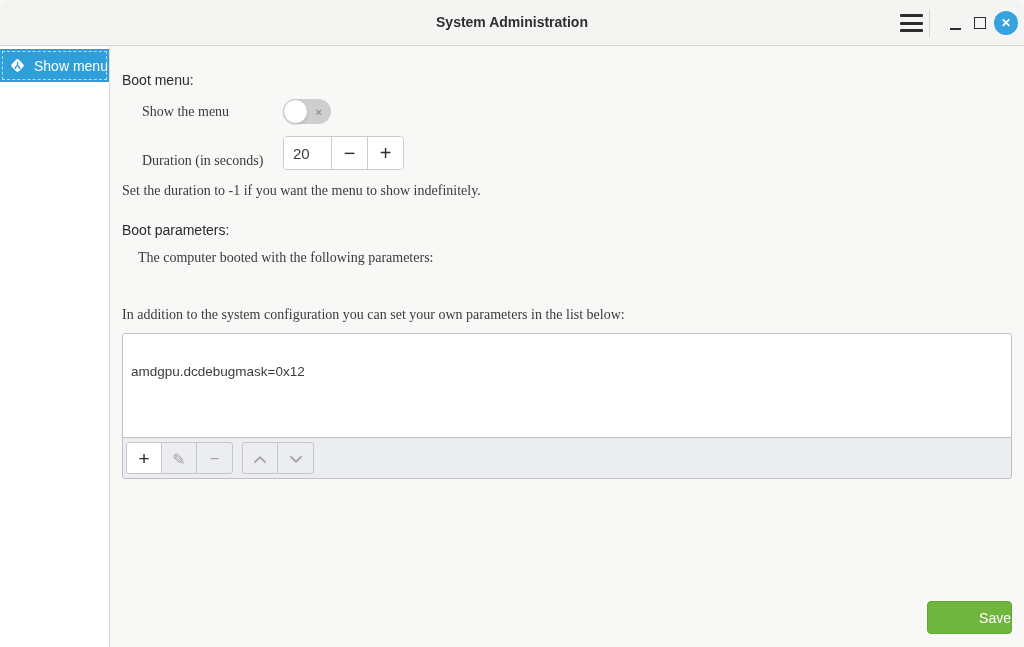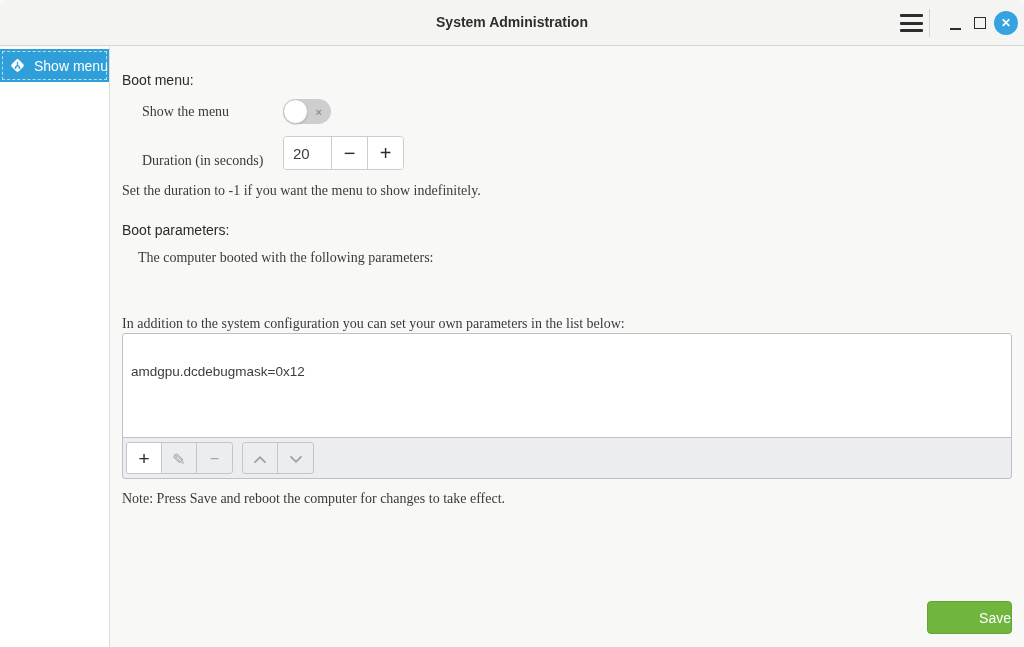--- a/index.html
+++ b/index.html
@@ -128,21 +128,21 @@
     </div>
   </div>
 
   <div class="txt" style="left:11px; top:136px;">Set the duration to -1 if you want the menu to show indefinitely.</div>
 
   <div class="h-bold" style="left:11px; top:175px;">Boot parameters:</div>
 
   <div class="txt" style="left:11px; top:203px;margin-left:16px;">The computer booted with the following parameters:</div>
 
 
-  <div class="txt" style="left:11px; top:260px;margin-top:9px;">In addition to the system configuration you can set your own parameters in the list below:</div>
+  <div class="txt" style="left:11px; top:260px;">In addition to the system configuration you can set your own parameters in the list below:</div>
 
   <div class="paramlist">
     <div class="rows">
       <div class="row">amdgpu.dcdebugmask=0x12</div>
     </div>
     <div class="ptoolbar">
       <div class="btn-group">
         <button class="tool-btn enabled">
           <span>+</span>
         </button>
@@ -161,18 +161,17 @@
         </button>
         <button class="tool-btn disabled">
           <svg width="14" height="9" viewBox="0 0 14 9">
             <path d="M2 1.8 L7 6.8 L12 1.8" fill="none" stroke="#a0a0a4" stroke-width="1.8" stroke-linecap="round"></path>
           </svg>
         </button>
       </div>
     </div>
   </div>
 
-  <div class="txt" style="left:11px; top:444px;">Note: Press Save and reboot the computer for changes to take effect.</div>
 
   <div class="save-btn">
     <span>Save</span>
   </div>
 </div>
 
 </body></html>

